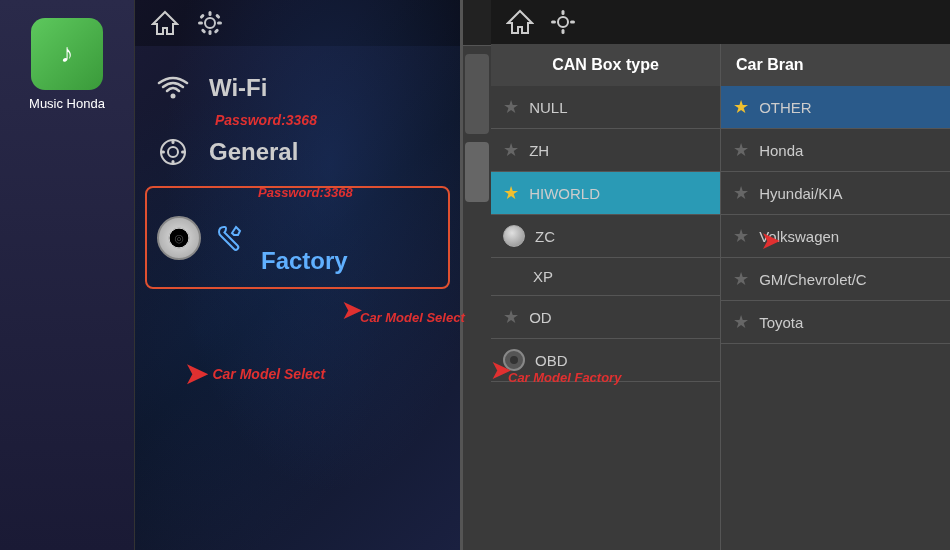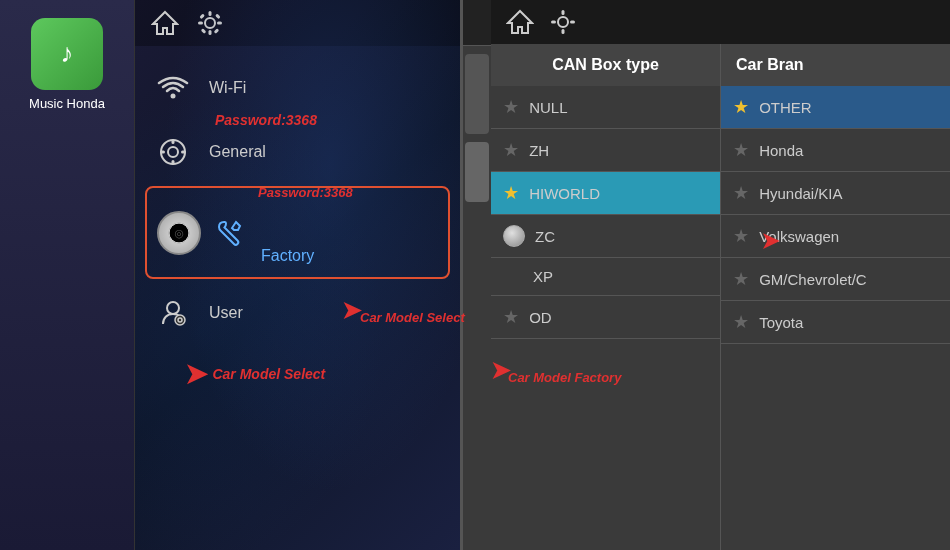--- a/index.html
+++ b/index.html
@@ -120,22 +120,22 @@
     }
     .menu-item-icon {
       width: 36px;
       height: 36px;
       display: flex;
       align-items: center;
       justify-content: center;
       flex-shrink: 0;
     }
     .menu-item-label {
-      font-size: 16px;
-      font-weight: 400;
+      font-size: 24px;
+      font-weight: 700;
     }
 
     
     .toggle-container {
       width: 44px;
       height: 44px;
       background: radial-gradient(circle, #e0e0e0, #a0a0a0);
       border-radius: 50%;
       border: 2px solid #888;
       display: flex;
@@ -332,32 +332,20 @@
       </div>
       <div class="menu-item-icon">
         <svg width="30" height="30" viewBox="0 0 30 30">
           <path d="M8 4 C5 4 3 6 3 9 C3 10.5 3.8 12 5 13 L18 26 C19 27 20.5 27 21.5 26 C22.5 25 22.5 23.5 21.5 22.5 L8.5 9.5 C9.5 8.5 10 7 10 5.5 C10 5 9.5 4 9 4 Z" fill="none" stroke="#60b0ff" stroke-width="2"></path>
           <path d="M20 4 L24 8 L22 12 L18 12 L16 10 L20 4 Z" fill="none" stroke="#60b0ff" stroke-width="2"></path>
         </svg>
       </div>
       <span class="menu-item-label" style="color:#60b0ff;margin-top:47px;">Factory</span>
     </div>
 
-    <div class="menu-item">
-      <div class="menu-item-icon">
-        <svg width="30" height="30" viewBox="0 0 30 30">
-          <circle cx="15" cy="10" r="6" fill="none" stroke="#cccccc" stroke-width="2"></circle>
-          <path d="M5 26 C5 20 9 16 15 16 C21 16 25 20 25 26" fill="none" stroke="#cccccc" stroke-width="2"></path>
-
-          <circle cx="22" cy="22" r="5" fill="#333" stroke="#cccccc" stroke-width="1.5"></circle>
-          <circle cx="22" cy="22" r="2" fill="none" stroke="#cccccc" stroke-width="1.5"></circle>
-        </svg>
-      </div>
-      <span class="menu-item-label">User</span>
-    </div>
   </div>
 
   <div style="position:absolute; bottom:160px; left:50px; display:flex; align-items:center; gap:4px;">
     <span style="color:#e03030; font-size:28px; font-weight:bold;">➤</span>
     <span style="color:#e03030; font-size:14px; font-weight:bold; font-style:italic;">Car Model Select</span>
   </div>
 </div>
 
 <div style="width:3px; background:#555; flex-shrink:0;"></div>
 
@@ -414,20 +402,26 @@
           <span style="color:#e03030; font-size:22px; font-weight:bold; position:absolute; right:60px; top:-8px;">➤</span>
         </div>
       </div>
       <div class="can-box-item" style="padding-left:42px;">
         <span>XP</span>
       </div>
       <div class="can-box-item">
         <span class="star-icon dim">★</span>
         <span>OD</span>
       </div>
+      <div class="can-box-item">
+        <div style="width:22px;height:22px;border-radius:50%;background:#555;border:2px solid #888;flex-shrink:0;display:flex;align-items:center;justify-content:center;">
+          <div style="width:8px;height:8px;border-radius:50%;background:#333;"></div>
+        </div>
+        <span>OBD</span>
+      </div>
     </div>
 
     <div class="car-brand-col">
       <div class="car-brand-header">Car Bran</div>
 
       <div class="car-brand-item selected">
         <span class="star-icon">★</span>
         <span>OTHER</span>
       </div>
       <div class="car-brand-item">

